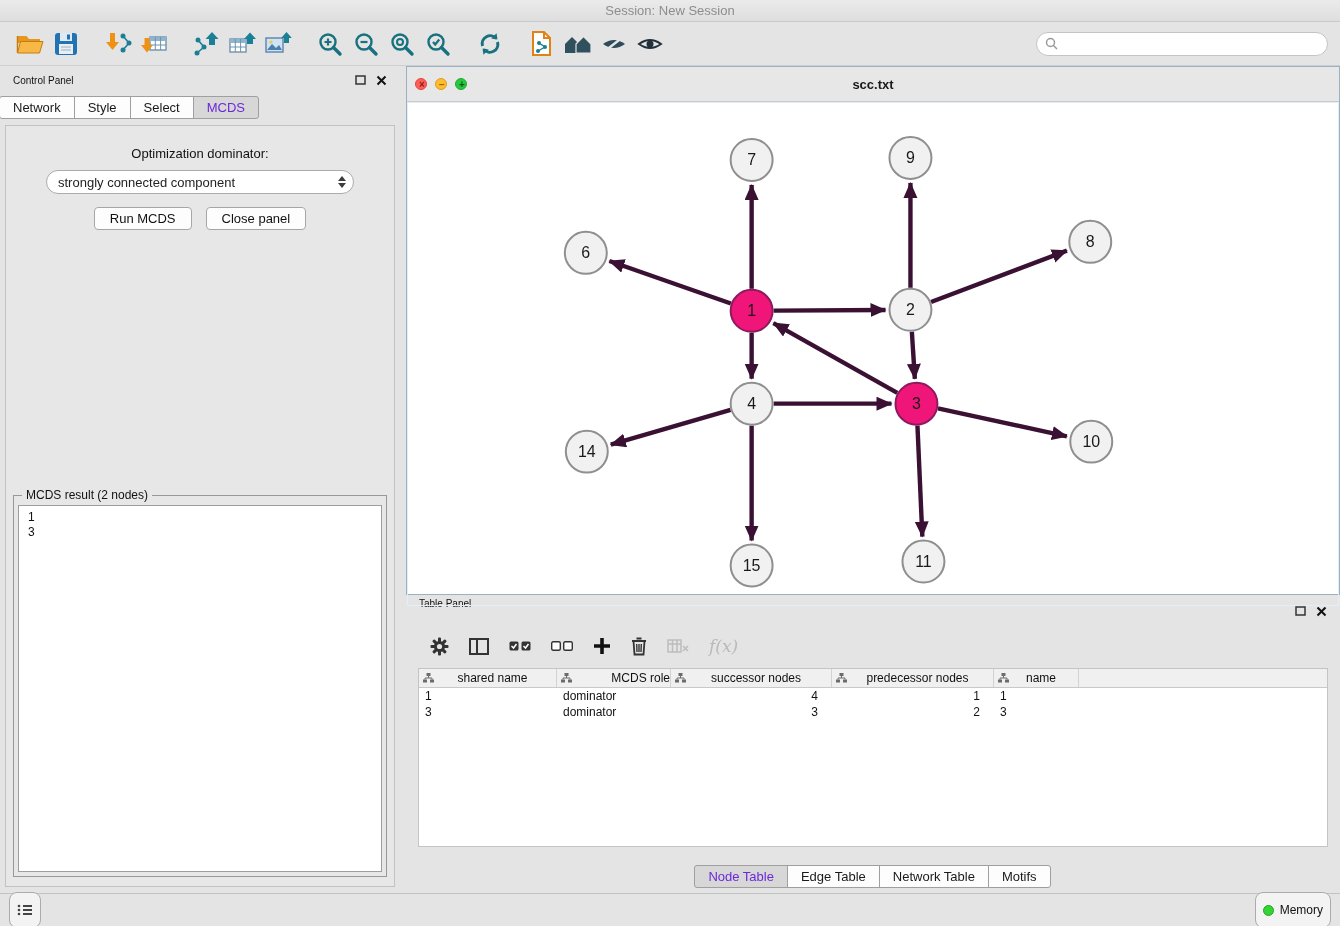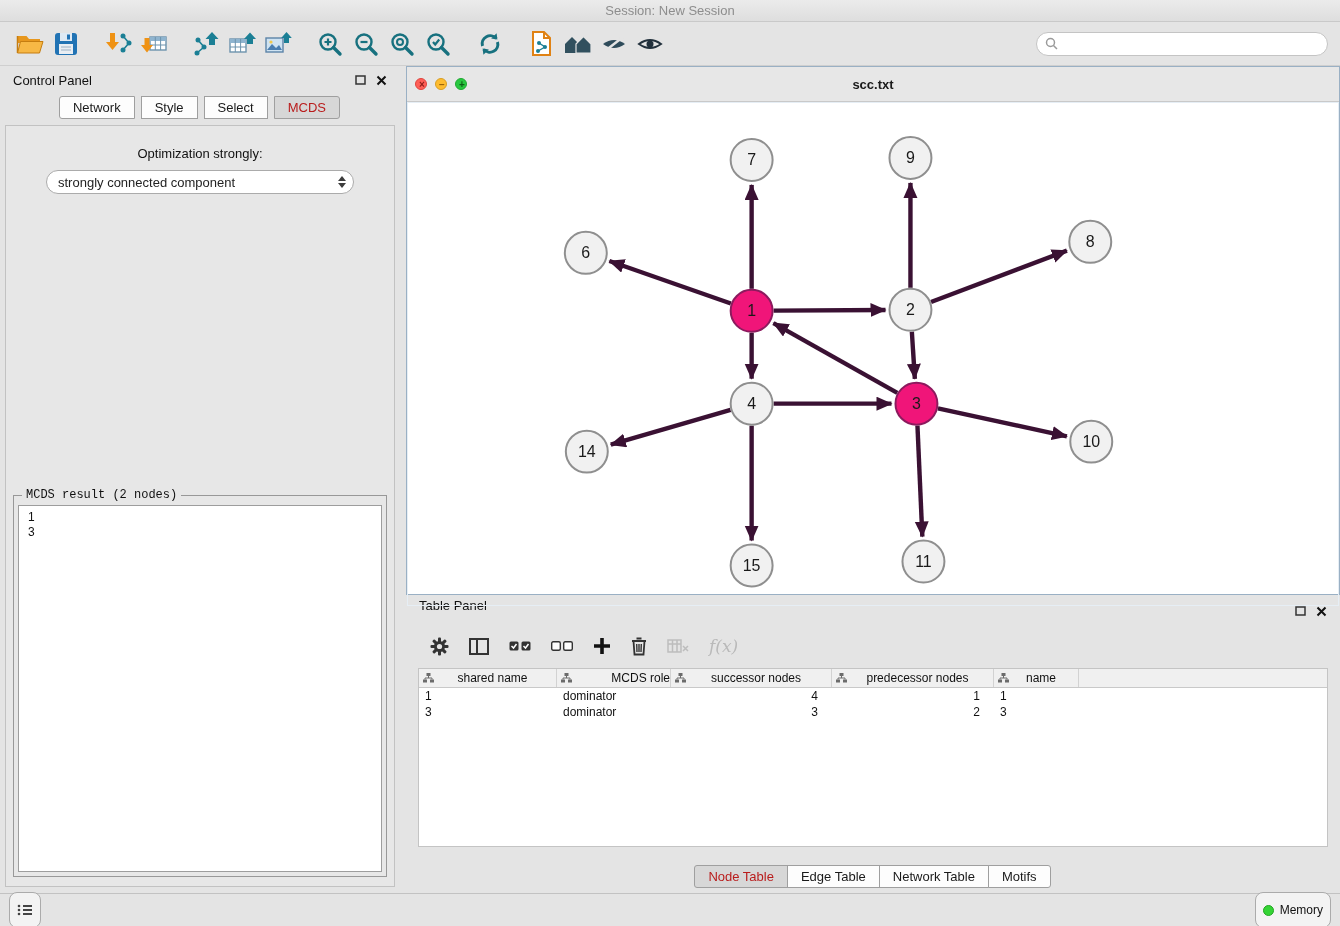--- a/index.html
+++ b/index.html
@@ -18,41 +18,41 @@
   .search { margin-left:auto; width:292px; height:24px; background:#fff; border:1px solid #c4c4c4; border-radius:13px;
             display:flex; align-items:center; padding:0 8px; gap:5px; }
   .search input { border:none; outline:none; flex:1; font-size:12px; background:transparent; font-family:"Liberation Sans",sans-serif; }
 
   
   .content { height:827px; display:flex; }
 
   
   .control-panel { width:400px; display:flex; flex-direction:column; }
   .cp-header { height:28px; display:flex; align-items:center; padding:0 13px; }
-  .panel-title { font-size:13px; color:#111; }
+  .panel-title { font-size:10px; color:#111; }
   .win-btns { margin-left:auto; display:flex; gap:10px; align-items:center; }
-  .cp-tabs { display:flex; justify-content:center; padding:2px 16px 4px;gap:7px; }
+  .cp-tabs { display:flex; padding:2px 0 4px; }
   .seg-tab { border:1px solid #9f9f9f; background:#fdfdfd; padding:3px 13px; font-size:13px; margin-left:-1px; color:#1a1a1a; }
   .seg-tab:first-child { border-radius:3px 0 0 3px; }
   .seg-tab:last-child { border-radius:0 3px 3px 0; }
-  .seg-tab.active { background:#d7d7d7; color:#b91c1c; }
+  .seg-tab.active { background:#d7d7d7; color:#6d28d9; }
   .cp-body { flex:1; border:1px solid #c2c2c2; margin:2px 5px 6px; background:#e7e7e7;
              display:flex; flex-direction:column; padding-top:20px; }
   .opt-label { text-align:center; font-size:13px; margin-bottom:9px; color:#111; }
   .dropdown { margin:0 40px 13px; height:24px; background:#fff; border:1px solid #ababab; border-radius:12px;
               display:flex; align-items:center; padding:0 7px 0 11px; font-size:13px; }
   .dd-arrows { margin-left:auto; display:flex; flex-direction:column; gap:2px; }
   .dd-arrows i { display:block; width:0; height:0; border-left:4px solid transparent; border-right:4px solid transparent; }
   .dd-up { border-bottom:5px solid #3c3c3c; }
   .dd-down { border-top:5px solid #3c3c3c; }
   .btn-row { display:flex; justify-content:center; gap:14px; }
   .btn { background:#fdfdfd; border:1px solid #a6a6a6; border-radius:4px; padding:3px 15px; font-size:13px; color:#111; }
   .cp-spacer { flex:1; }
   .groupbox { border:1px solid #989898; margin:0 7px 9px; position:relative; height:382px; padding:9px 4px 4px; }
-  .groupbox-label { position:absolute; top:-8px; left:8px; background:#e7e7e7; padding:0 4px; font-size:12px; color:#111;font-family:Liberation Mono, monospace; }
+  .groupbox-label { position:absolute; top:-8px; left:8px; background:#e7e7e7; padding:0 4px; font-size:12px; color:#111; }
   .result-list { background:#fff; border:1px solid #9d9d9d; width:100%; height:100%; padding:4px 9px; font-size:12px; overflow:auto; }
   .result-item { line-height:15px; color:#111; }
 
   
   .right-col { flex:1; display:flex; flex-direction:column; margin-left:6px; }
 
   
   .network-window { height:529px; background:#fff; border:1px solid #9ab0c4; display:flex; flex-direction:column; }
   .nw-titlebar { height:28px; background:#e7e7e7; border-bottom:1px solid #c9c9c9; display:flex; align-items:center; padding:17px 8px; position:relative; flex:none; }
   .traffic { display:flex; gap:8px; z-index:2; }
@@ -254,27 +254,31 @@
           </svg>
         </span>
       </div>
       <div class="cp-tabs">
         <div class="seg-tab">Network</div>
         <div class="seg-tab">Style</div>
         <div class="seg-tab">Select</div>
         <div class="seg-tab active">MCDS</div>
       </div>
       <div class="cp-body">
-        <div class="opt-label">Optimization strongly:</div>
+        <div class="opt-label">Optimization dominator:</div>
         <div class="dropdown">
           <span>strongly connected component</span>
           <span class="dd-arrows">
               <i class="dd-up"></i>
               <i class="dd-down"></i>
             </span>
+        </div>
+        <div class="btn-row">
+          <button class="btn">Run MCDS</button>
+          <button class="btn">Close panel</button>
         </div>
         <div class="cp-spacer"></div>
         <div class="groupbox">
           <span class="groupbox-label">MCDS result (2 nodes)</span>
           <div class="result-list">
             <div class="result-item">1</div>
             <div class="result-item">3</div>
           </div>
         </div>
       </div>

